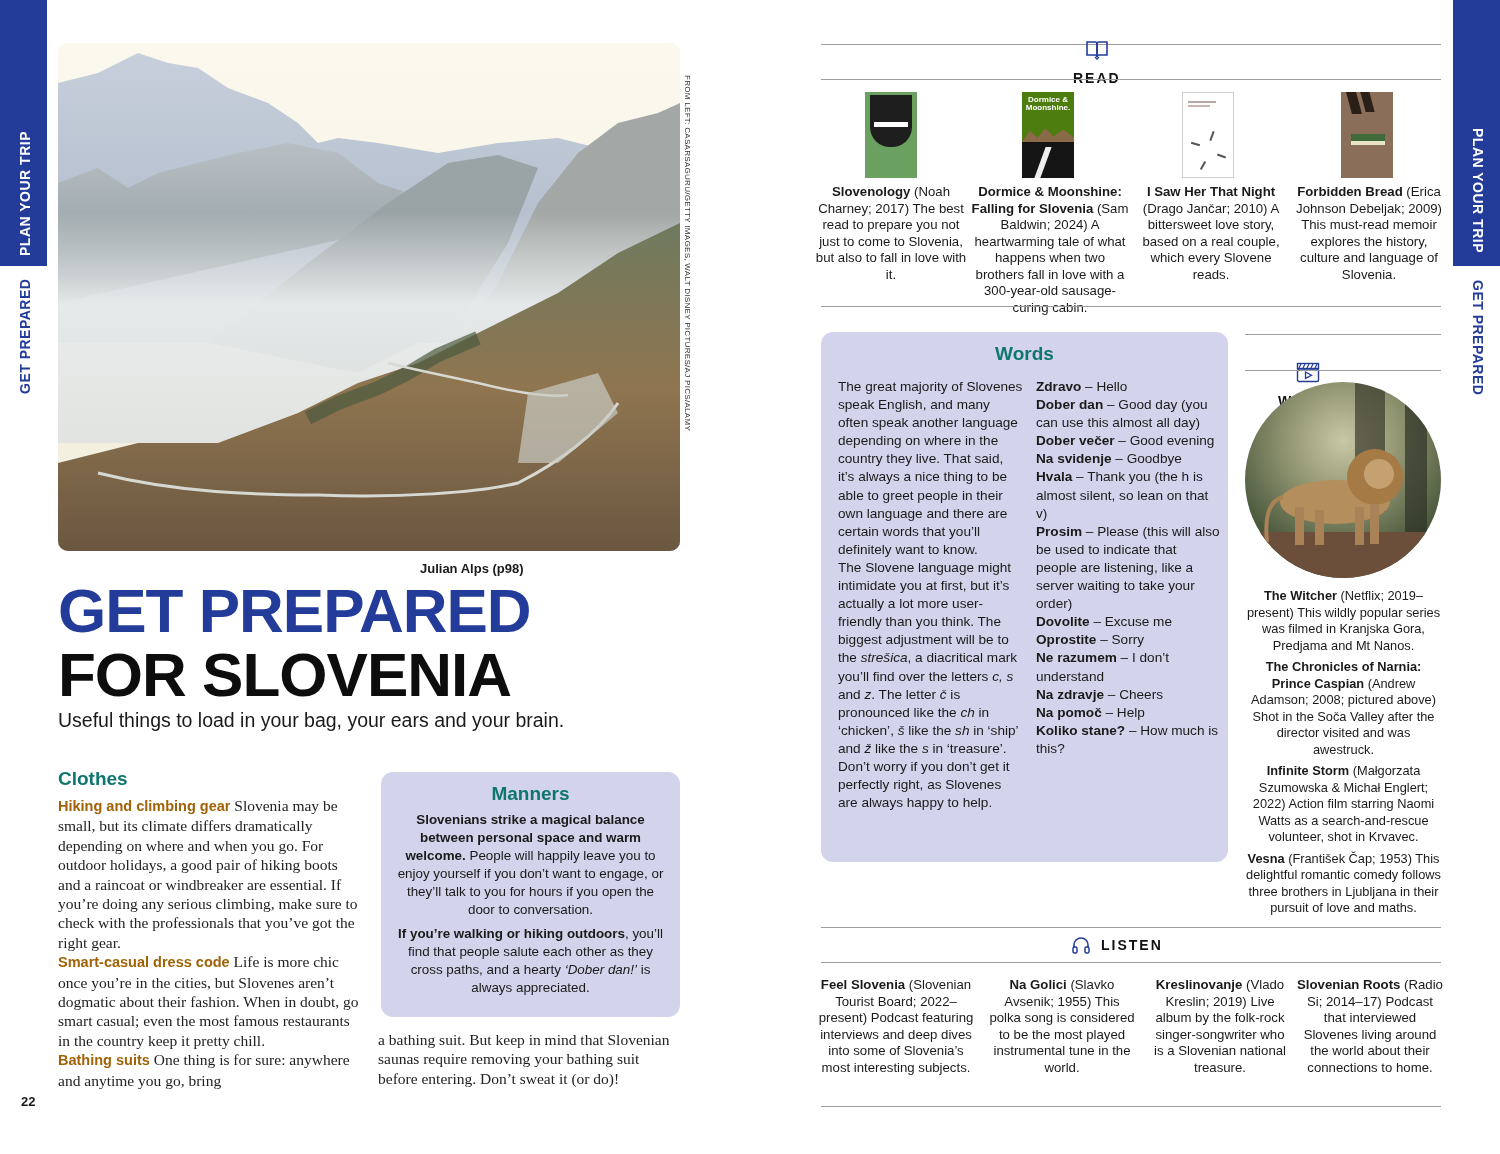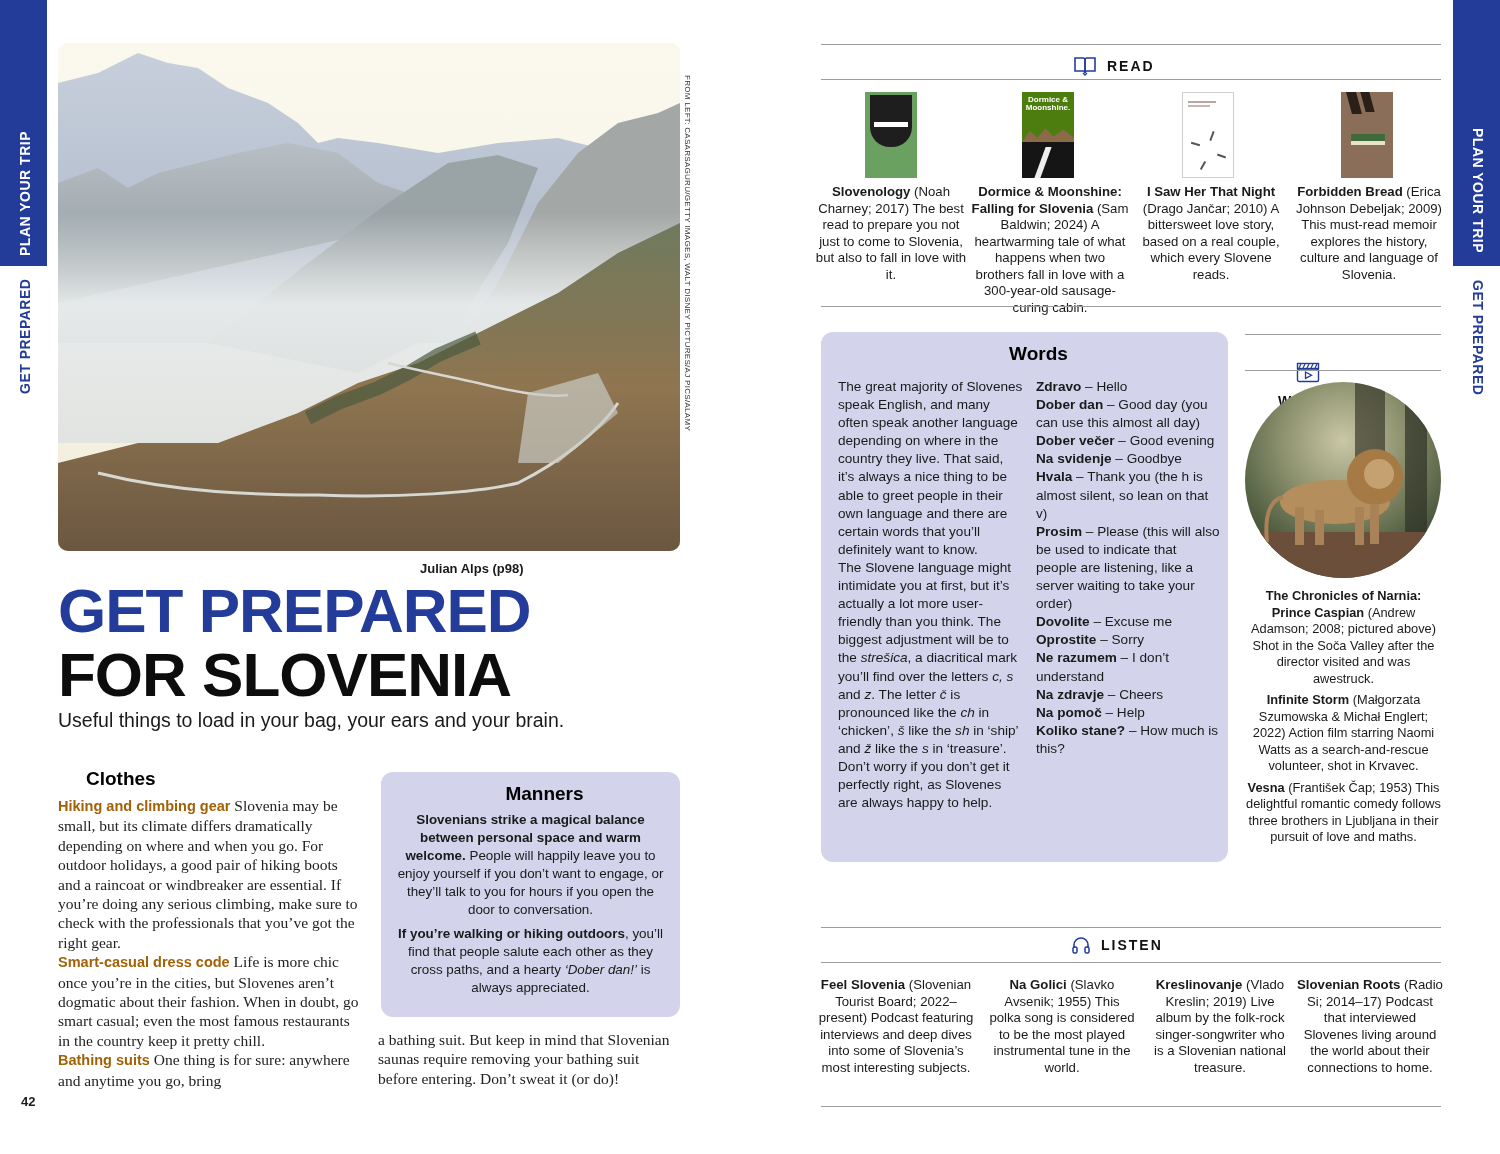--- a/index.html
+++ b/index.html
@@ -21,21 +21,21 @@
   .photo { position: absolute; left: 58px; top: 43px; width: 622px; height: 508px; border-radius: 10px; overflow: hidden;
     background: linear-gradient(180deg, #f4f1e6 0%, #eae8de 18%, #c9d2d8 32%, #aeb9c0 45%, #d7dbd8 58%, #8e8c74 70%, #927850 82%, #7a6446 100%); }
   .photo svg { position: absolute; left: 0; top: 0; width: 100%; height: 100%; }
   .credit { position: absolute; left: 683px; top: 75px; font-size: 8px; color: #333; letter-spacing: 0.3px; writing-mode: vertical-rl; white-space: nowrap; }
   .caption { position: absolute; left: 420px; top: 561px; width: 248px; text-align: left; font-weight: bold; font-size: 13px; }
 
   .title1 { position: absolute; left: 58px; top: 580px; font-size: 62px; font-weight: bold; color: #233c9a; letter-spacing: -1px; line-height: 62px; }
   .title2 { position: absolute; left: 58px; top: 644px; font-size: 62px; font-weight: bold; color: #0d0d0d; letter-spacing: -1px; line-height: 62px; }
   .subtitle { position: absolute; left: 58px; top: 709px; font-size: 19.5px; color: #1a1a1a; }
 
-  .h-pink { color: #000000; font-weight: bold; font-size: 19px; padding-left: 28px; }
+  .h-pink { color: #0f766e; font-weight: bold; font-size: 19px; }
   .clothes-h { position: absolute; left: 58px; top: 768px; }
   .serif-col { position: absolute; font-family: "Liberation Serif", serif; font-size: 15.5px; line-height: 19.4px; color: #222; }
   .serif-col b { font-family: "Liberation Sans", sans-serif; font-size: 14.5px; color: #a16207; }
   .col1 { left: 58px; top: 796px; width: 306px; }
   .col2 { left: 378px; top: 1030px; width: 300px; }
 
   .box { position: absolute; background: #d3d3ec; border-radius: 12px; }
   .manners { left: 381px; top: 772px; width: 299px; height: 245px; padding: 11px 12px; text-align: center; }
   .manners .h-pink { display: block; margin-bottom: 6px; }
   .manners p { font-size: 13.4px; line-height: 18px; margin-bottom: 6px; color: #1a1a1a; }
@@ -129,21 +129,21 @@
 </div>
 <div class="serif-col col2">a bathing suit. But keep in mind that Slovenian saunas require removing your bathing suit before entering. Don’t sweat it (or do)!</div>
 
 <div class="box manners">
   <span class="h-pink">Manners</span>
   <p><b>Slovenians strike a magical balance between personal space and warm welcome.</b><span> People will happily leave you to enjoy yourself if you don’t want to engage, or they’ll talk to you for hours if you open the door to conversation.</span></p>
   <p><b>If you’re walking or hiking outdoors</b><span>, you’ll find that people salute each other as they cross paths, and a hearty </span><i>‘Dober dan!’</i><span> is always appreciated.</span></p>
 </div>
 
 <div class="rule" style="left:821px; top:44px; width:620px;"></div>
-<div class="sect-head" style="left:1073px; top:56px;">
+<div class="sect-head" style="left:1073px; top:40px;flex-direction:column;">
   <svg width="24" height="20" viewBox="0 0 24 20">
     <path d="M2 2 H10 Q12 2 12 4 V17 Q12 15 10 15 H2 Z" fill="none" stroke="#233c9a" stroke-width="1.6"></path>
     <path d="M22 2 H14 Q12 2 12 4 V17 Q12 15 14 15 H22 Z" fill="none" stroke="#233c9a" stroke-width="1.6"></path>
     <path d="M10 17 L12 19 L14 17" fill="none" stroke="#233c9a" stroke-width="1.4"></path>
   </svg>
   <span>READ</span>
 </div>
 <div class="rule" style="left:821px; top:79px; width:620px;"></div>
 
 <div class="cover" style="left:865px; top:92px; background:#6aa060;">
@@ -221,20 +221,21 @@
     <circle cx="134" cy="92" r="15" fill="#c5a171"></circle>
     <rect x="50" y="125" width="9" height="38" fill="#a98357"></rect>
     <rect x="70" y="128" width="9" height="35" fill="#a98357"></rect>
     <rect x="110" y="125" width="9" height="38" fill="#a98357"></rect>
     <rect x="125" y="122" width="9" height="40" fill="#a98357"></rect>
     <path d="M38 115 Q18 120 22 160" stroke="#a98357" stroke-width="4" fill="none"></path>
   </svg>
 </div>
 
 <div class="watch-col">
+  <p><b>The Witcher</b><span> (Netflix; 2019–present) This wildly popular series was filmed in Kranjska Gora, Predjama and Mt Nanos.</span></p>
   <p><b>The Chronicles of Narnia: Prince Caspian</b><span> (Andrew Adamson; 2008; pictured above) Shot in the Soča Valley after the director visited and was awestruck.</span></p>
   <p><b>Infinite Storm</b><span> (Małgorzata Szumowska &amp; Michał Englert; 2022) Action film starring Naomi Watts as a search-and-rescue volunteer, shot in Krvavec.</span></p>
   <p><b>Vesna</b><span> (František Čap; 1953) This delightful romantic comedy follows three brothers in Ljubljana in their pursuit of love and maths.</span></p>
 </div>
 
 <div class="rule" style="left:821px; top:927px; width:620px;"></div>
 <div class="sect-head" style="left:1071px; top:935px;">
   <svg width="20" height="20" viewBox="0 0 20 20">
     <path d="M3 13 V10 A7 7 0 0 1 17 10 V13" fill="none" stroke="#233c9a" stroke-width="1.6"></path>
     <rect x="2" y="12" width="4" height="6" rx="1.5" fill="none" stroke="#233c9a" stroke-width="1.5"></rect>
@@ -243,14 +244,14 @@
   <span>LISTEN</span>
 </div>
 <div class="rule" style="left:821px; top:962px; width:620px;"></div>
 
 <div class="listen" style="left:817px; top:977px; width:158px;"><b>Feel Slovenia</b><span> (Slovenian Tourist Board; 2022–present) Podcast featuring interviews and deep dives into some of Slovenia’s most interesting subjects.</span></div>
 <div class="listen" style="left:987px; top:977px;"><b>Na Golici</b><span> (Slavko Avsenik; 1955) This polka song is considered to be the most played instrumental tune in the world.</span></div>
 <div class="listen" style="left:1150px; top:977px; width:140px;"><b>Kreslinovanje</b><span> (Vlado Kreslin; 2019) Live album by the folk-rock singer-songwriter who is a Slovenian national treasure.</span></div>
 <div class="listen" style="left:1297px; top:977px; width:146px;"><b>Slovenian Roots</b><span> (Radio Si; 2014–17) Podcast that interviewed Slovenes living around the world about their connections to home.</span></div>
 <div class="rule" style="left:821px; top:1106px; width:620px;"></div>
 
-<span class="pagenum" style="left:21px; top:1094px;">42</span>
+<span class="pagenum" style="left:21px; top:1094px;">22</span>
 <span class="pagenum" style="left:1515px; top:1094px;">33</span>
 
 </body></html>

